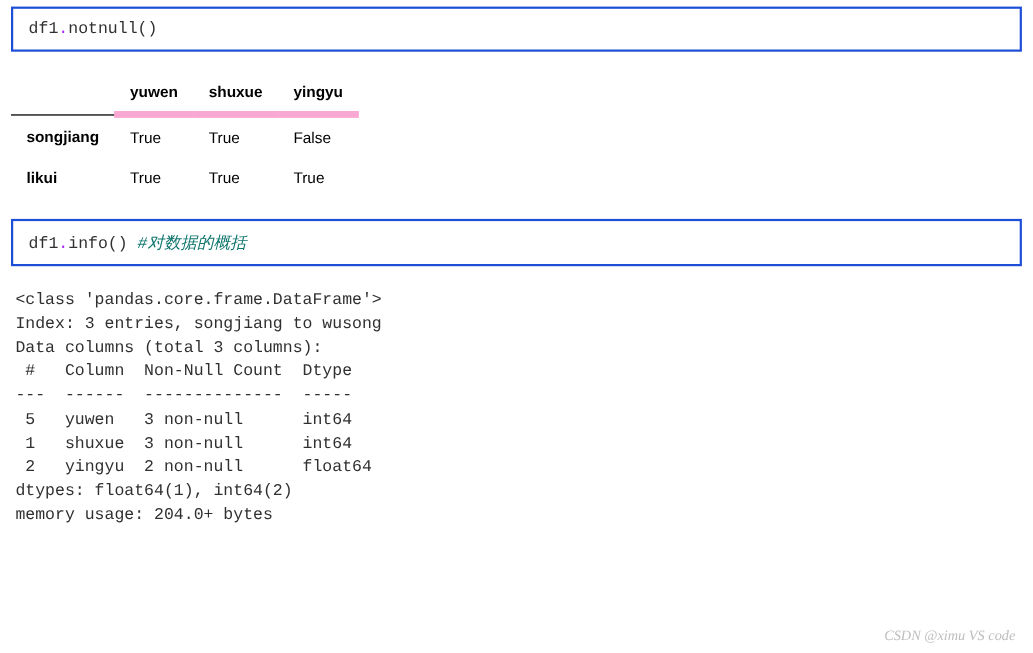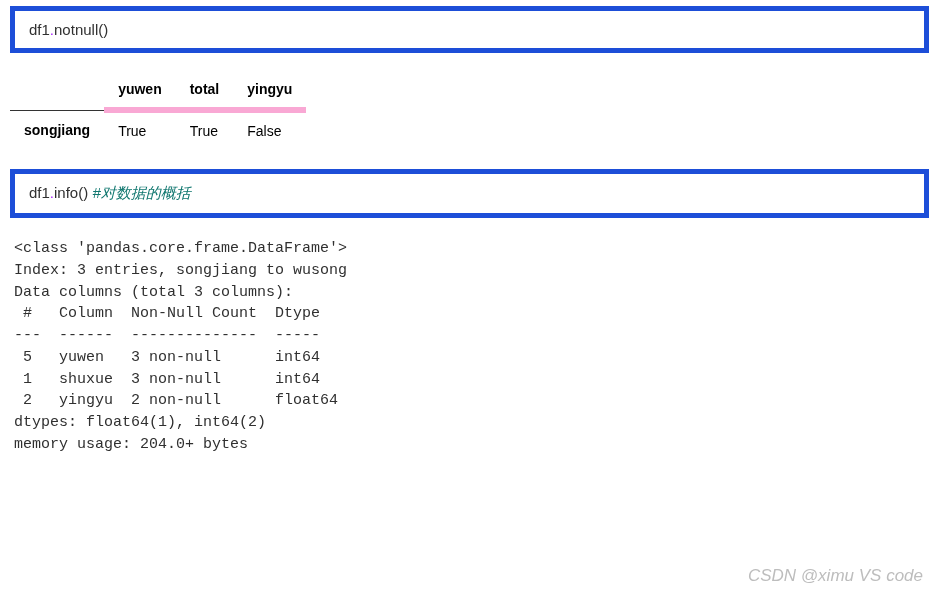--- a/index.html
+++ b/index.html
@@ -9,24 +9,24 @@
     }
     body {
       font-family: -apple-system, BlinkMacSystemFont, "Segoe UI", Helvetica, Arial, sans-serif;
       background: #ffffff;
       width: 939px;
       height: 594px;
       position: relative;
       padding: 0;
     }
     .code-cell {
-      border: 5px solid #1d4ed8;
+      border: 2px solid #1d4ed8;
       padding: 10px 14px;
       margin: 6px 10px 18px 10px;
-      font-family: Liberation Sans, sans-serif;
+      font-family: Liberation Mono, monospace;
       font-size: 15px;
       color: #303030;
       background: #ffffff;
     }
     .code-obj { color: #303030; }
     .code-dot { color: #aa22ff; }
     .code-method { color: #303030; }
     .code-paren { color: #303030; }
     .code-comment { color: #0f766e; font-style: italic; }
     
@@ -67,49 +67,55 @@
       font-size: 15px;
       color: #303030;
       line-height: 1.45;
       white-space: pre;
     }
     .watermark {
       position: absolute;
       bottom: 8px;
       right: 16px;
       color: #bdbdbd;
-      font-size: 17px;
+      font-size: 13px;
       font-style: italic;
-      font-family: Liberation Sans, sans-serif;
+      font-family: Liberation Serif, serif;
       pointer-events: none;
     }
   </style>
 </head>
 <body>
 
 <div class="code-cell">
   <span class="code-obj">df1</span><span class="code-dot">.</span><span class="code-method">notnull</span><span class="code-paren">(</span><span class="code-paren">)</span>
 </div>
 
 <div class="dataframe-output">
   <table class="dataframe">
     <thead>
       <tr>
         <th></th>
         <th>yuwen</th>
-        <th>total</th>
+        <th>shuxue</th>
         <th>yingyu</th>
       </tr>
     </thead>
     <tbody>
       <tr>
         <th>songjiang</th>
         <td>True</td>
         <td>True</td>
         <td>False</td>
+      </tr>
+      <tr>
+        <th>likui</th>
+        <td>True</td>
+        <td>True</td>
+        <td>True</td>
       </tr>
     </tbody>
   </table>
 </div>
 
 <div class="code-cell">
   <span class="code-obj">df1</span><span class="code-dot">.</span><span class="code-method">info</span><span class="code-paren">(</span><span class="code-paren">)</span><span>  </span><span class="code-comment">#对数据的概括</span>
 </div>
 
 <div class="text-output"><span>&lt;class 'pandas.core.frame.DataFrame'&gt;</span>

